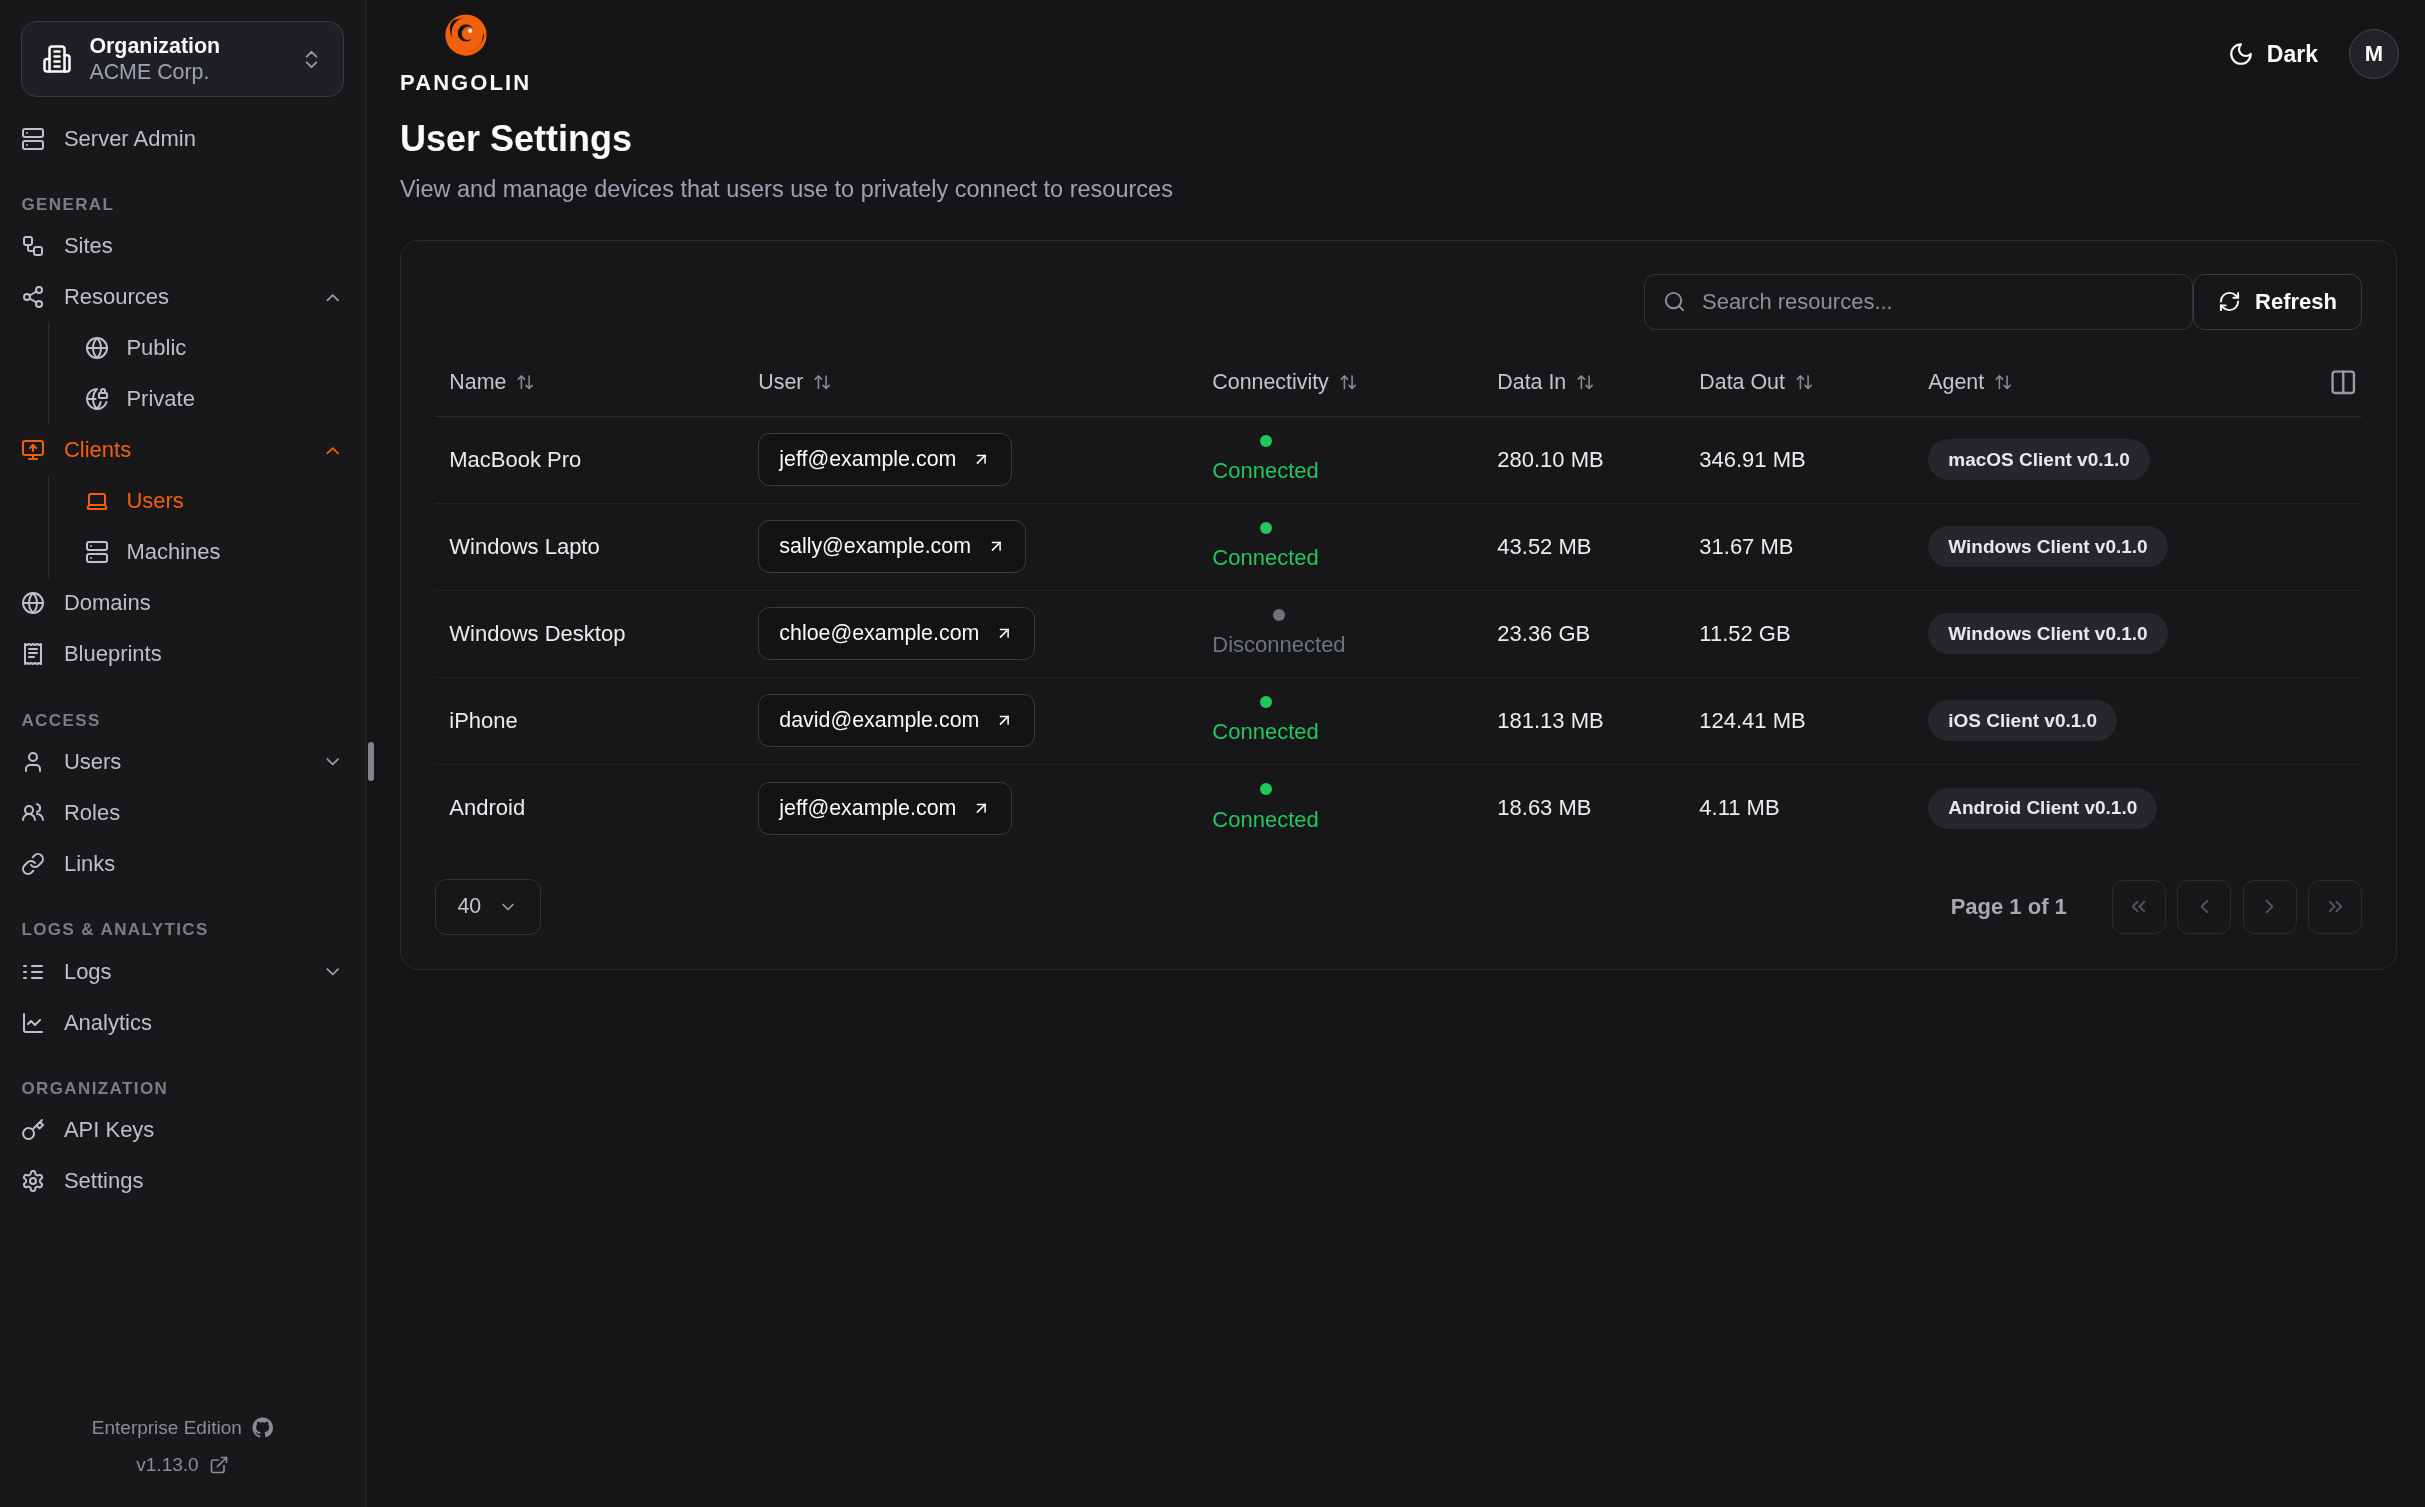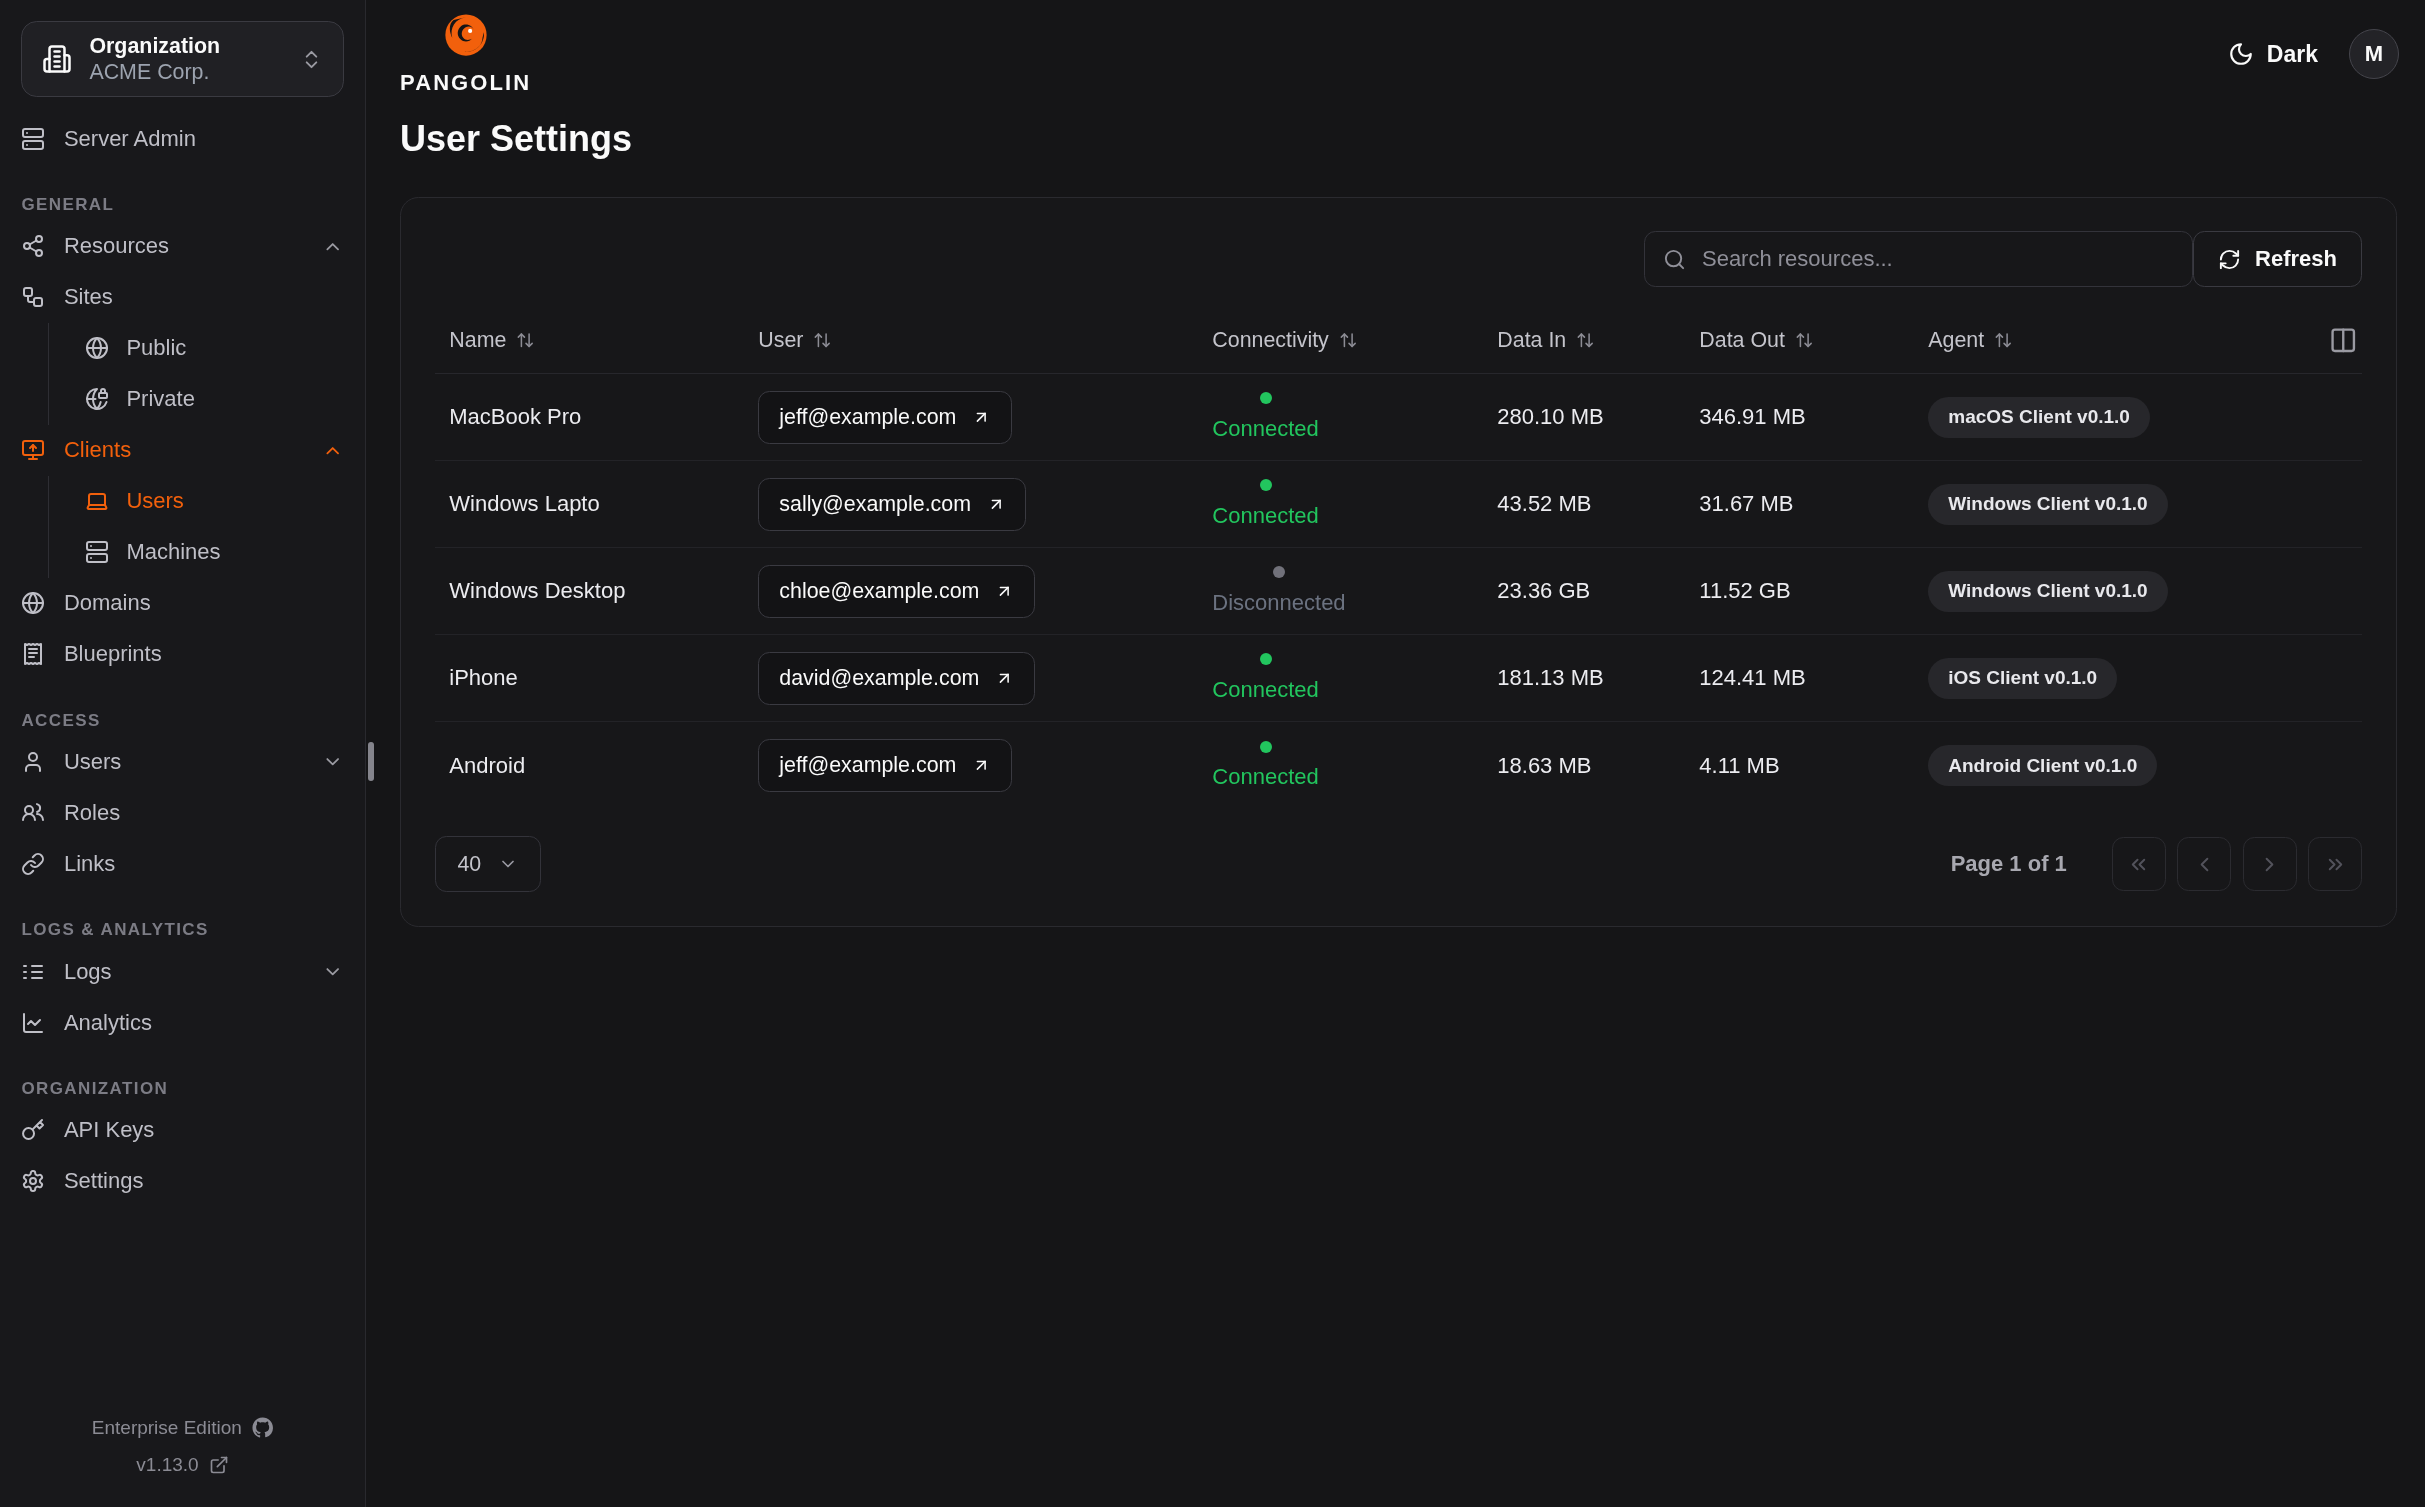--- a/index.html
+++ b/index.html
@@ -212,44 +212,44 @@
             </svg>
           </span>
         <span class="lbl">Server Admin</span>
       </a>
 
       <div class="sec-label">GENERAL</div>
 
       <a class="nav-item">
         <span class="ic">
             <svg width="24" height="24" viewBox="0 0 24 24" fill="none" stroke="currentColor" stroke-width="2" stroke-linecap="round" stroke-linejoin="round">
+              <rect x="3" y="3" width="8" height="8" rx="2"></rect>
+              <path d="M7 11v4a2 2 0 0 0 2 2h4"></path>
+              <rect x="13" y="13" width="8" height="8" rx="2"></rect>
+            </svg>
+          </span>
+        <span class="lbl">Sites</span>
+      </a>
+
+      <a class="nav-item">
+        <span class="ic">
+            <svg width="24" height="24" viewBox="0 0 24 24" fill="none" stroke="currentColor" stroke-width="2" stroke-linecap="round" stroke-linejoin="round">
               <circle cx="18" cy="5" r="3"></circle>
               <circle cx="6" cy="12" r="3"></circle>
               <circle cx="18" cy="19" r="3"></circle>
               <line x1="8.59" y1="13.51" x2="15.42" y2="17.49"></line>
               <line x1="15.41" y1="6.51" x2="8.59" y2="10.49"></line>
             </svg>
           </span>
         <span class="lbl">Resources</span>
         <span class="ic chev">
             <svg width="21.4" height="21.4" viewBox="0 0 24 24" fill="none" stroke="currentColor" stroke-width="2" stroke-linecap="round" stroke-linejoin="round">
               <path d="m18 15-6-6-6 6"></path>
             </svg>
           </span>
-      </a>
-
-      <a class="nav-item">
-        <span class="ic">
-            <svg width="24" height="24" viewBox="0 0 24 24" fill="none" stroke="currentColor" stroke-width="2" stroke-linecap="round" stroke-linejoin="round">
-              <rect x="3" y="3" width="8" height="8" rx="2"></rect>
-              <path d="M7 11v4a2 2 0 0 0 2 2h4"></path>
-              <rect x="13" y="13" width="8" height="8" rx="2"></rect>
-            </svg>
-          </span>
-        <span class="lbl">Sites</span>
       </a>
 
       <div class="sub-group">
         <a class="nav-item">
           <span class="ic">
               <svg width="24" height="24" viewBox="0 0 24 24" fill="none" stroke="currentColor" stroke-width="2" stroke-linecap="round" stroke-linejoin="round">
                 <circle cx="12" cy="12" r="10"></circle>
                 <path d="M12 2a14.5 14.5 0 0 0 0 20 14.5 14.5 0 0 0 0-20"></path>
                 <path d="M2 12h20"></path>
               </svg>
@@ -472,20 +472,21 @@
             </span>
           <span>Dark</span>
         </div>
         <div class="avatar">
           <span>M</span>
         </div>
       </div>
     </div>
 
     <h1 class="page-title">User Settings</h1>
+    <p class="page-subtitle">View and manage devices that users use to privately connect to resources</p>
 
     <section class="card">
       <div class="toolbar">
         <div class="search-box">
           <span class="ic">
               <svg width="23" height="23" viewBox="0 0 24 24" fill="none" stroke="currentColor" stroke-width="2" stroke-linecap="round" stroke-linejoin="round">
                 <circle cx="11" cy="11" r="8"></circle>
                 <path d="m21 21-4.3-4.3"></path>
               </svg>
             </span>

